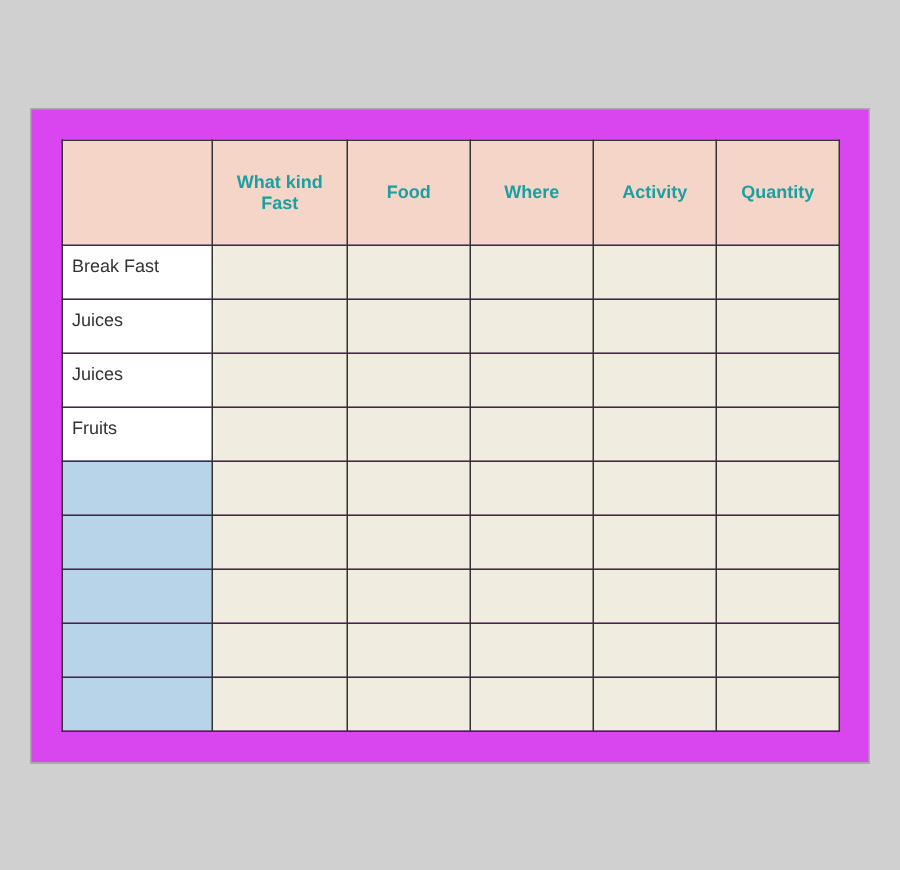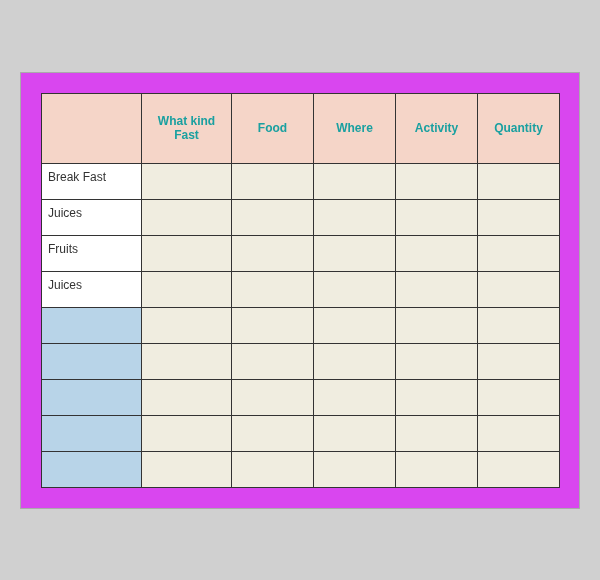--- a/index.html
+++ b/index.html
@@ -110,29 +110,29 @@
         </tr>
         <tr>
           <td class="row-label" style="white-space: pre-line;">Juices</td>
           <td class="data-cell"></td>
           <td class="data-cell"></td>
           <td class="data-cell"></td>
           <td class="data-cell"></td>
           <td class="data-cell"></td>
         </tr>
         <tr>
-          <td class="row-label" style="white-space: pre-line;">Fruits</td>
+          <td class="row-label" style="white-space: pre-line;">Juices</td>
           <td class="data-cell"></td>
           <td class="data-cell"></td>
           <td class="data-cell"></td>
           <td class="data-cell"></td>
           <td class="data-cell"></td>
         </tr>
         <tr>
-          <td class="row-label" style="white-space: pre-line;">Juices</td>
+          <td class="row-label" style="white-space: pre-line;">Fruits</td>
           <td class="data-cell"></td>
           <td class="data-cell"></td>
           <td class="data-cell"></td>
           <td class="data-cell"></td>
           <td class="data-cell"></td>
         </tr>
         <tr>
           <td class="row-label-blue" style="white-space: pre-line;"></td>
           <td class="data-cell"></td>
           <td class="data-cell"></td>

